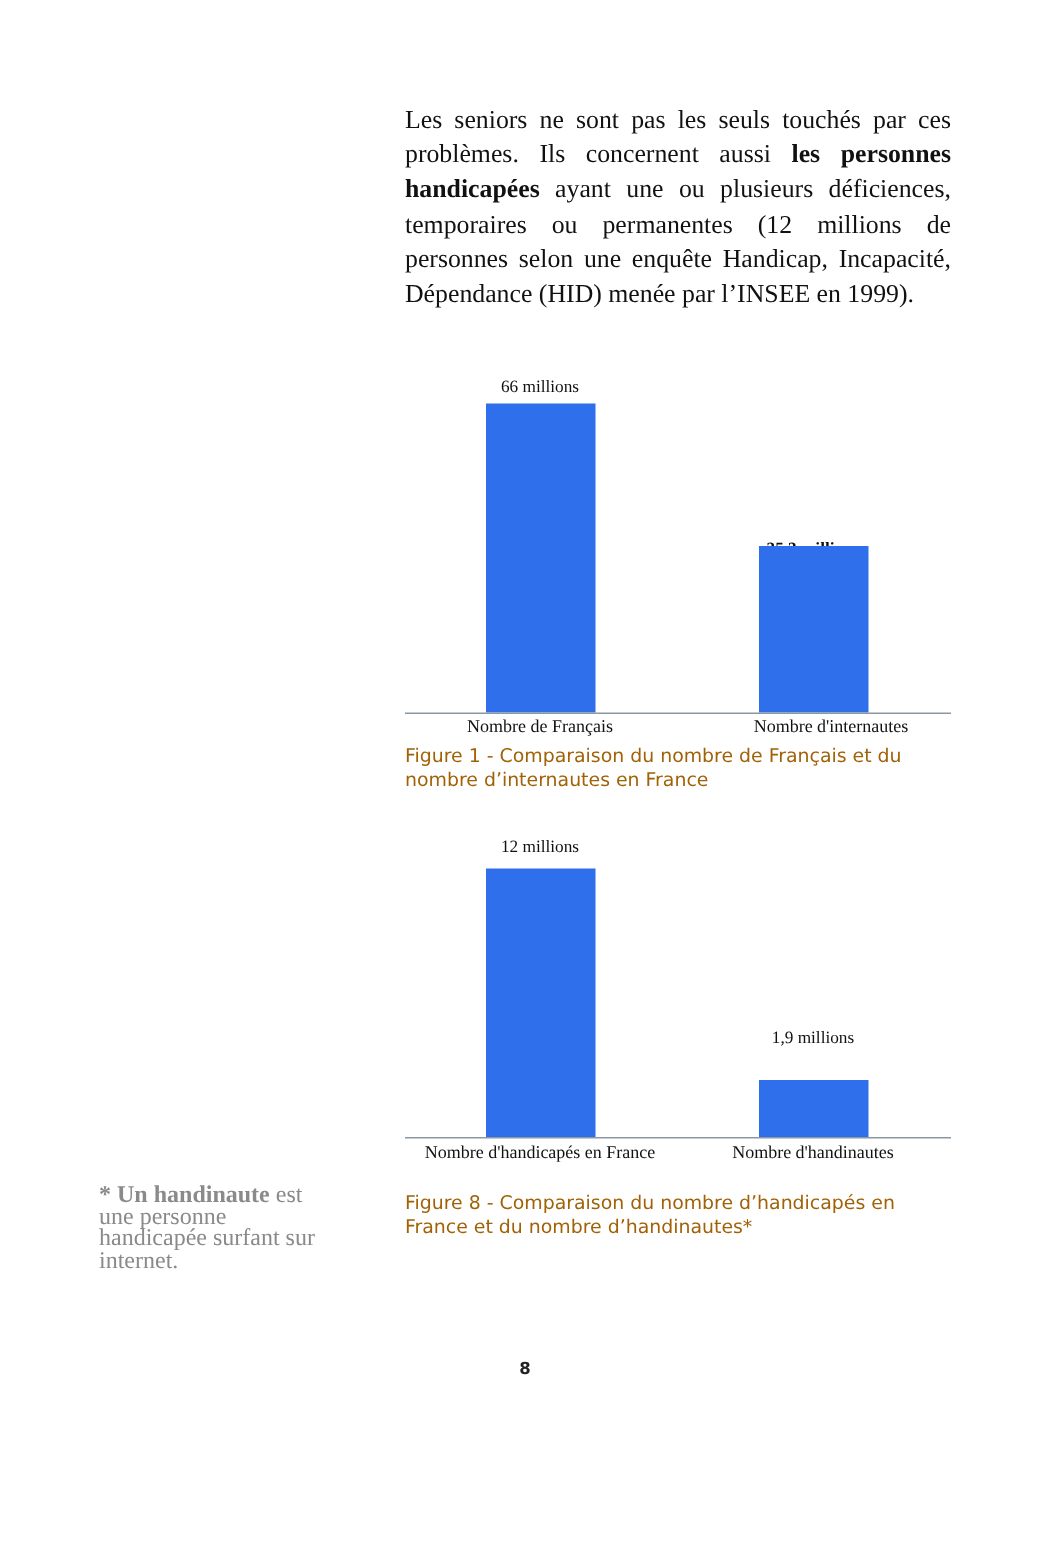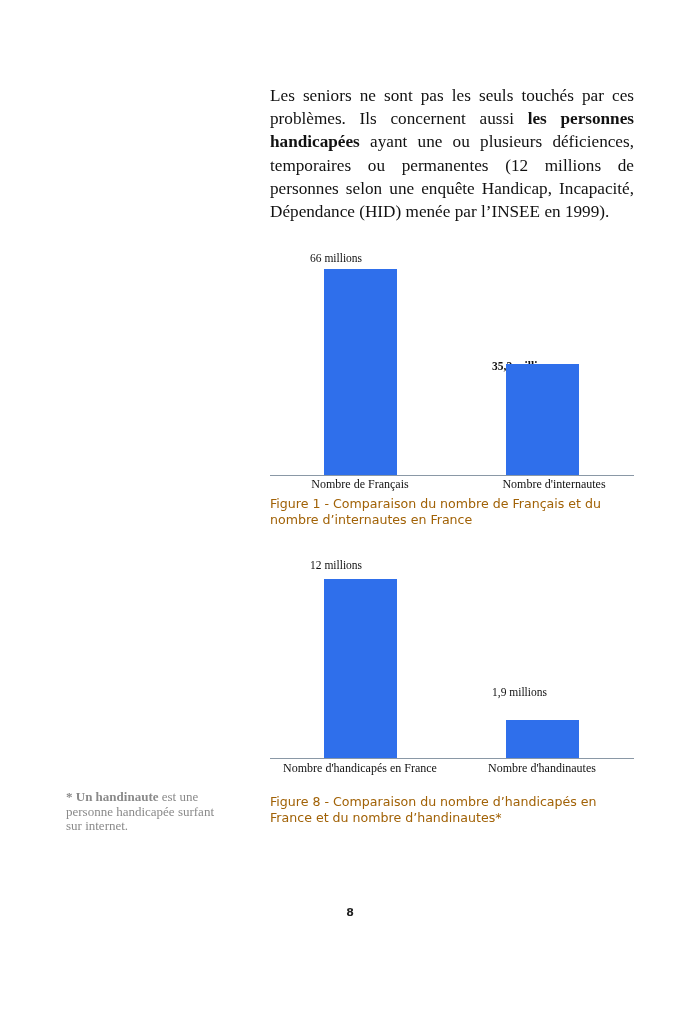--- a/index.html
+++ b/index.html
@@ -1,36 +1,36 @@
 <!DOCTYPE html>
 <html><head>
   <meta charset="utf-8">
   <style>
     html, body { margin: 0; padding: 0; }
     body {
       width: 700px; height: 1028px; background: #ffffff; position: relative; overflow: hidden;
       font-family: "Liberation Serif", serif; color: #111;
     }
     .para {
-      position: absolute; left: 270px; top: 84px; width: 364px;
+      position: absolute; left: 270px; top: 68px; width: 364px;
       font-size: 17.2px; line-height: 23.2px; text-align: justify;
     }
     .para b { font-weight: bold; }
     .chart { position: absolute; left: 270px; width: 364px; }
     .axis { position: absolute; left: 0; width: 364px; height: 1px; background: #8a98a6; }
     .bar { position: absolute; background: #2f6feb; }
-    .val { position: absolute; font-size: 11.5px; color: #111; }
+    .val { position: absolute; font-size: 11.5px; text-align: center; color: #111; }
     .cat { position: absolute; font-size: 12px; text-align: center; color: #111; white-space: nowrap; }
     .caption {
       position: absolute; left: 270px; width: 370px;
       font-family: "DejaVu Sans", sans-serif; font-size: 12.6px; line-height: 16px; color: #a16207;
     }
     .side-note {
       position: absolute; left: 66px; top: 790px; width: 160px;
-      font-size: 13px; line-height: 14.5px; color: #8a8a8a;
+      font-size: 16px; line-height: 14.5px; color: #8a8a8a;
     }
     .page-num {
       position: absolute; left: 0; width: 700px; top: 906px; text-align: center;
       font-family: "DejaVu Sans", sans-serif; font-size: 11px; font-weight: bold; color: #222;
     }
   </style>
 </head>
 <body>
 
 <div class="para"><span>Les seniors ne sont pas les seuls touchés par ces problèmes. Ils concernent aussi </span><b>les personnes handicapées</b><span> ayant une ou plusieurs déficiences, temporaires ou permanentes (12 millions de personnes selon une enquête Handicap, Incapacité, Dépendance (HID) menée par l’INSEE en 1999).</span></div>

